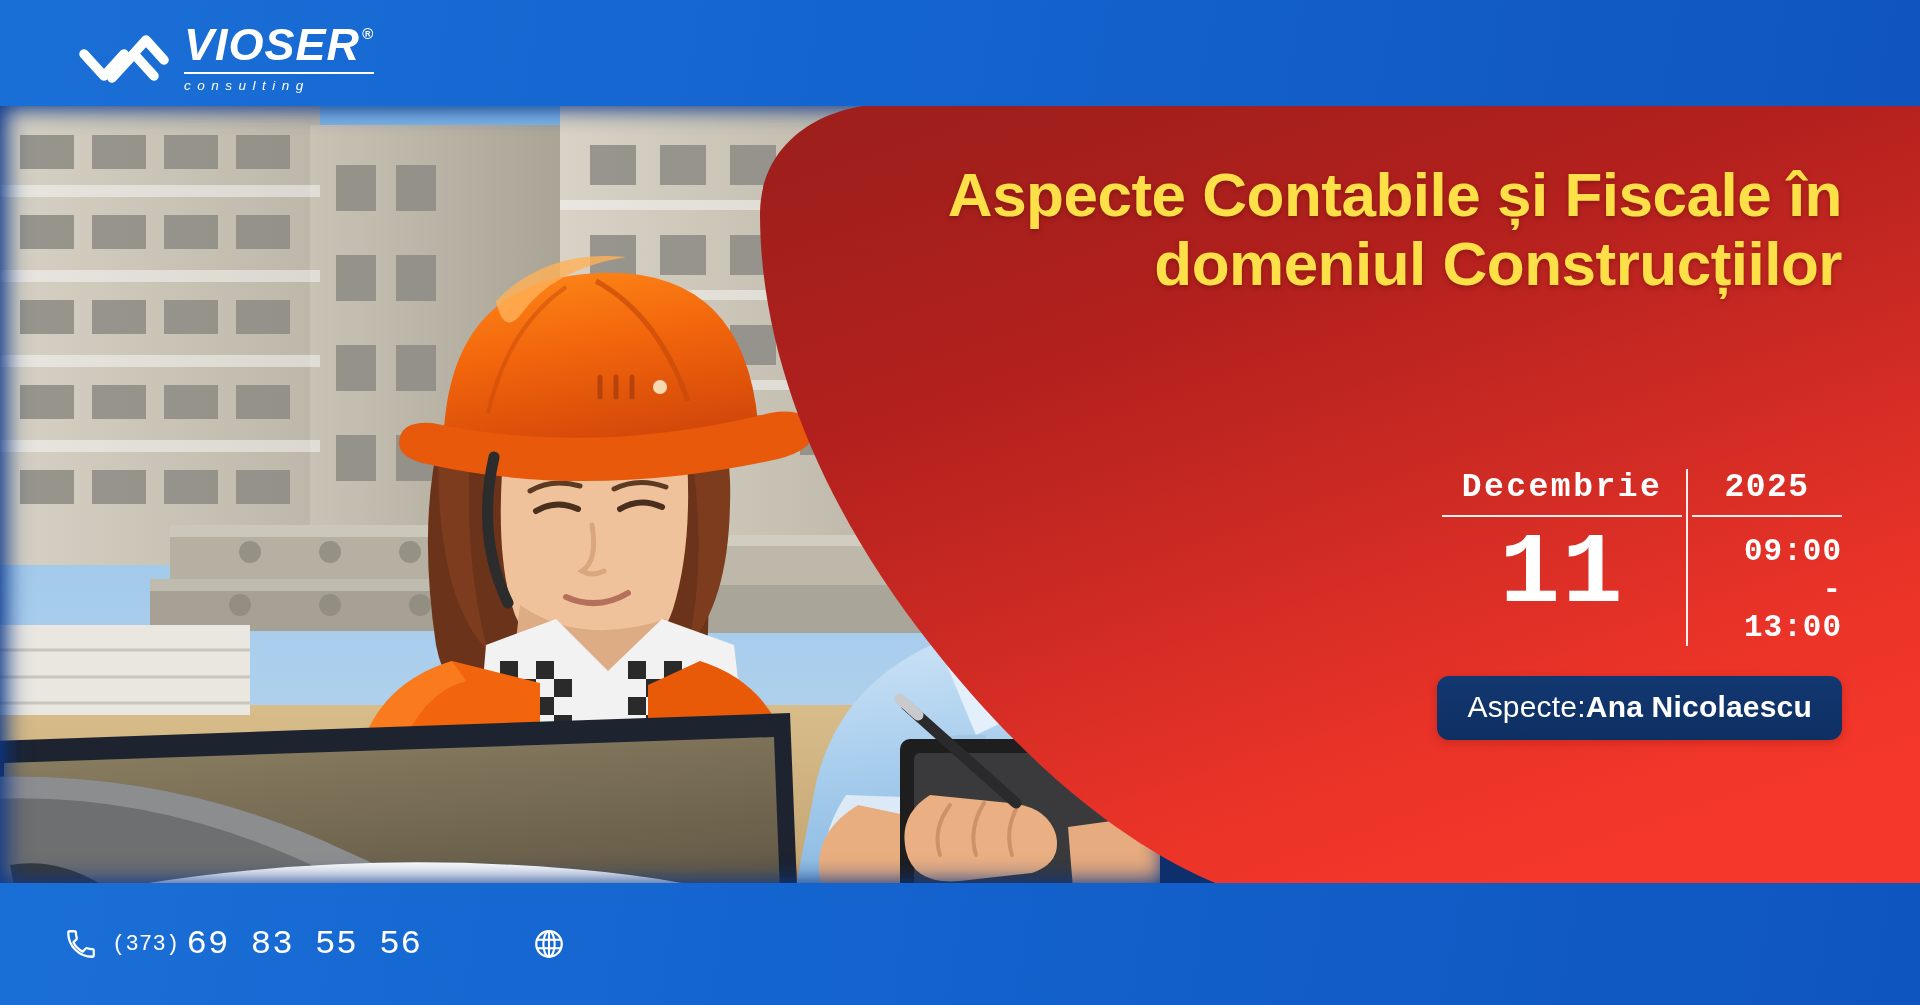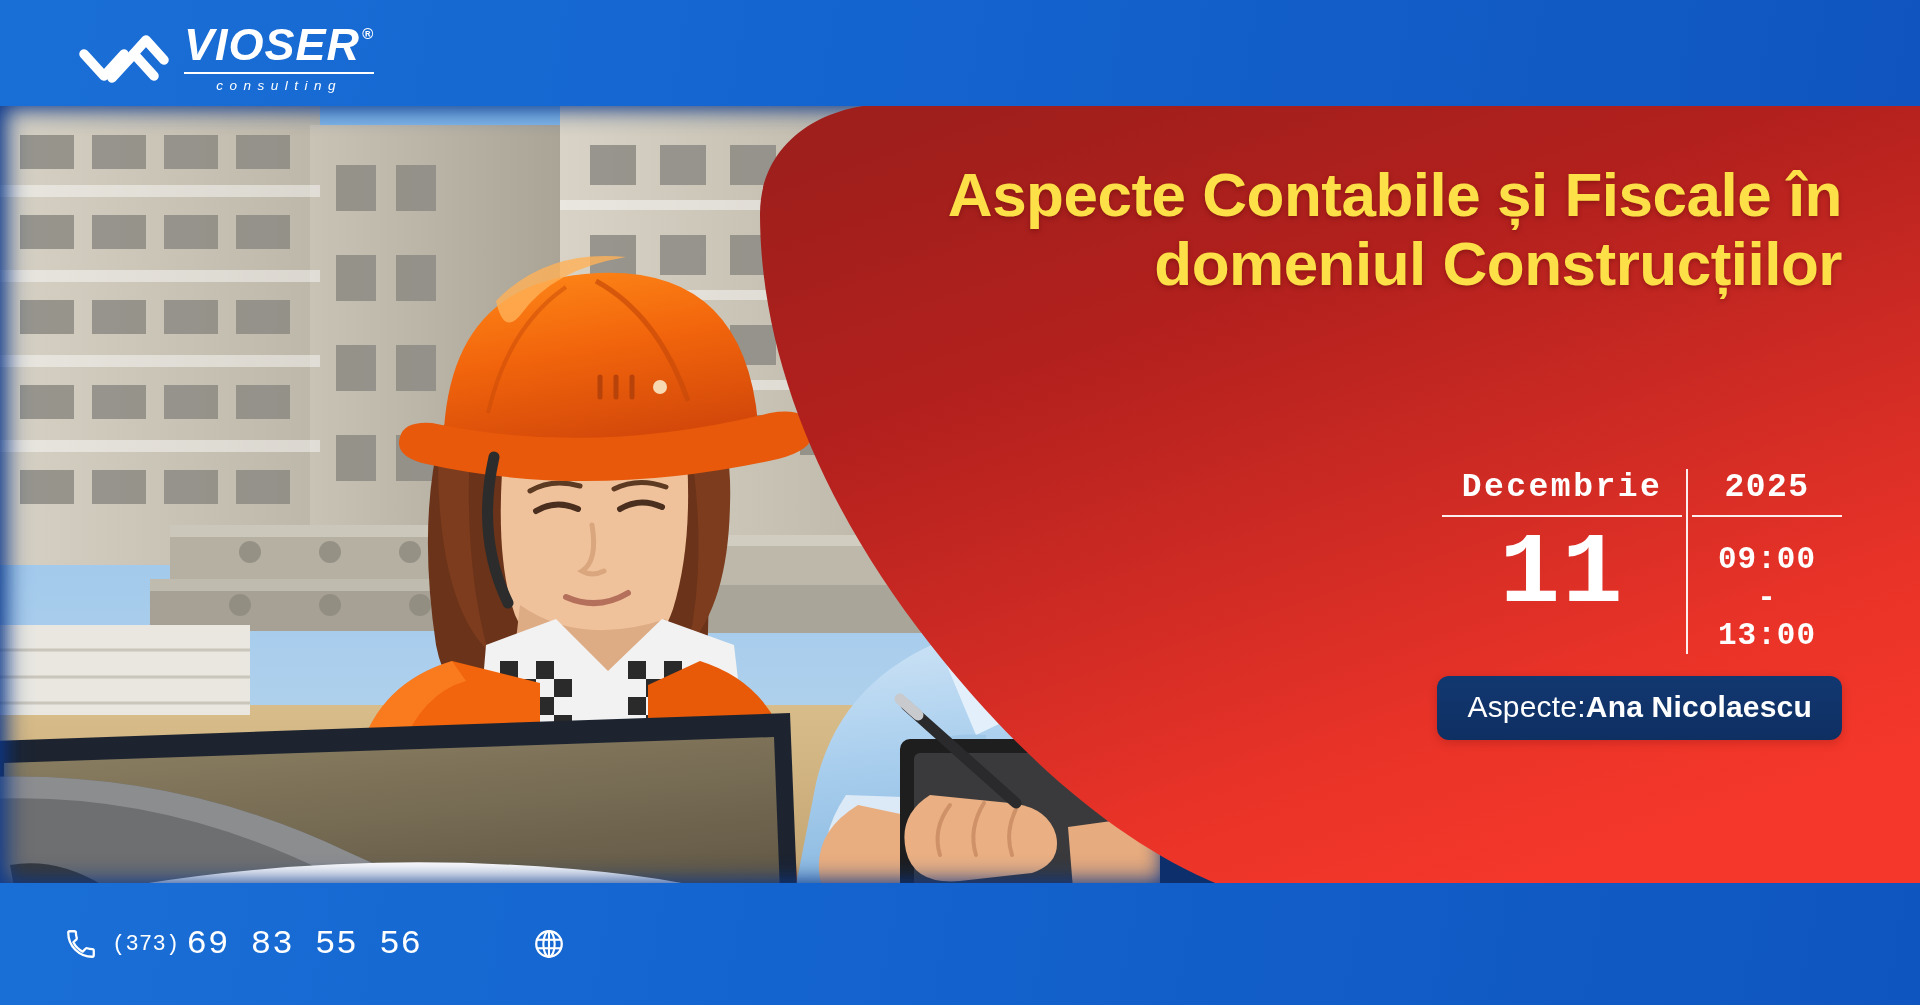--- a/index.html
+++ b/index.html
@@ -43,21 +43,21 @@
   .logo-vioser{
     display:flex;align-items:flex-start;
     font-size:45px;font-weight:700;color:#fff;
     letter-spacing:1px;line-height:1;
     font-family:"Liberation Sans",sans-serif;
   }
   .logo-reg{font-size:15px;line-height:1;margin-top:4px;margin-left:2px;font-weight:700;}
   .logo-rule{height:2px;background:#fff;margin:5px 0 4px 0;width:100%;}
   .logo-sub{
     font-size:13.5px;color:#fff;letter-spacing:6.5px;
-    text-align:center;font-weight:400;
+    text-align:left;font-weight:400;
   }
 
   
   #redpanel{
     position:absolute;left:760px;top:104px;width:1160px;height:781px;
     z-index:4;
   }
   #redpanel svg{display:block;width:100%;height:100%;}
 
   
@@ -106,24 +106,24 @@
     text-align:center;padding-bottom:9px;
     border-bottom:2px solid rgba(255,255,255,.92);
   }
   .dg-day{
     grid-column:1;grid-row:2;
     font-size:101px;font-weight:700;letter-spacing:2px;
     text-align:center;line-height:1.05;padding-top:4px;
   }
   .dg-times{
     grid-column:3;grid-row:2;
-    text-align:center;
+    text-align:right;
     font-size:31px;font-weight:700;letter-spacing:1px;
     line-height:1.22;
-    padding-top:24px;
+    padding-top:16px;
   }
 
   
   #speaker{
     position:absolute;right:78px;top:572px;
     background:linear-gradient(180deg,#123871 0%,#0e2f62 100%);
     border-radius:12px;
     padding:14px 30px 16px 30px;
     color:#fff;
     display:flex;align-items:baseline;

